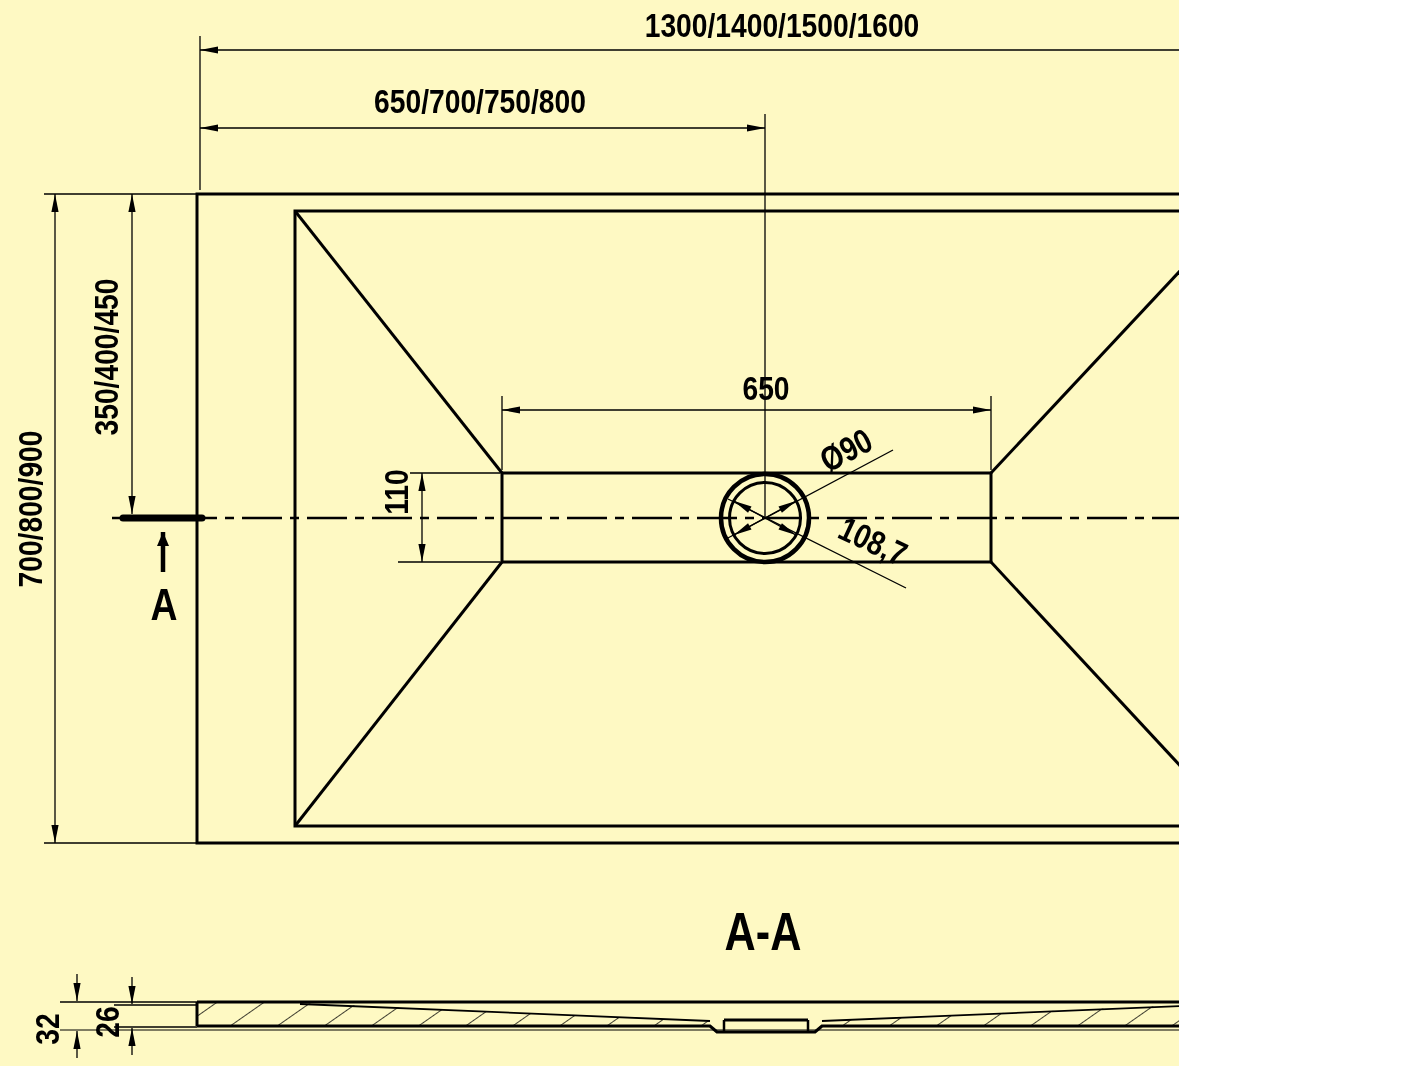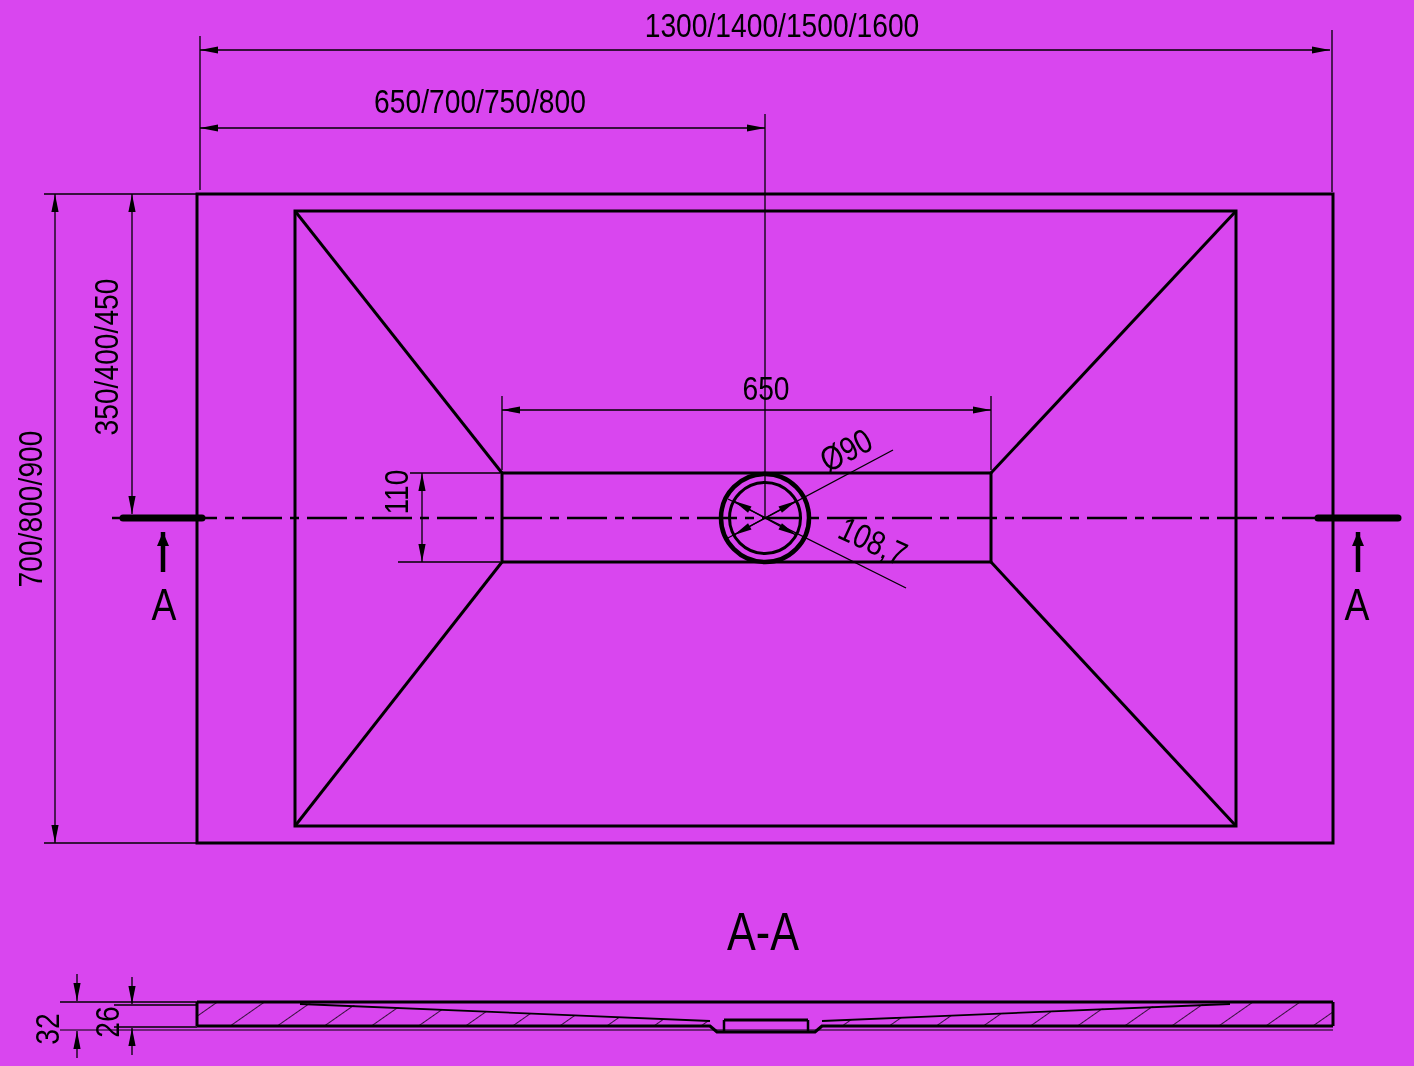--- a/index.html
+++ b/index.html
@@ -1,16 +1,16 @@
 <!DOCTYPE html>
 <html><head>
 <meta charset="utf-8">
 <style>
   html,body{margin:0;padding:0;background:#ffffff;}
-  #canvas{position:relative;width:1414px;height:1066px;background:#d946ef;overflow:hidden;}
+  #canvas{position:relative;width:1179px;height:1066px;background:#fef9c3;overflow:hidden;font-weight:bold;}
   #drawing{position:absolute;left:0;top:0;}
   .lbl{
     position:absolute;
     font-family:"Liberation Sans", sans-serif;
     color:#000;
     white-space:nowrap;
     line-height:1;
     font-size:34px;
   }
   .lbl.big{font-size:45px;}

